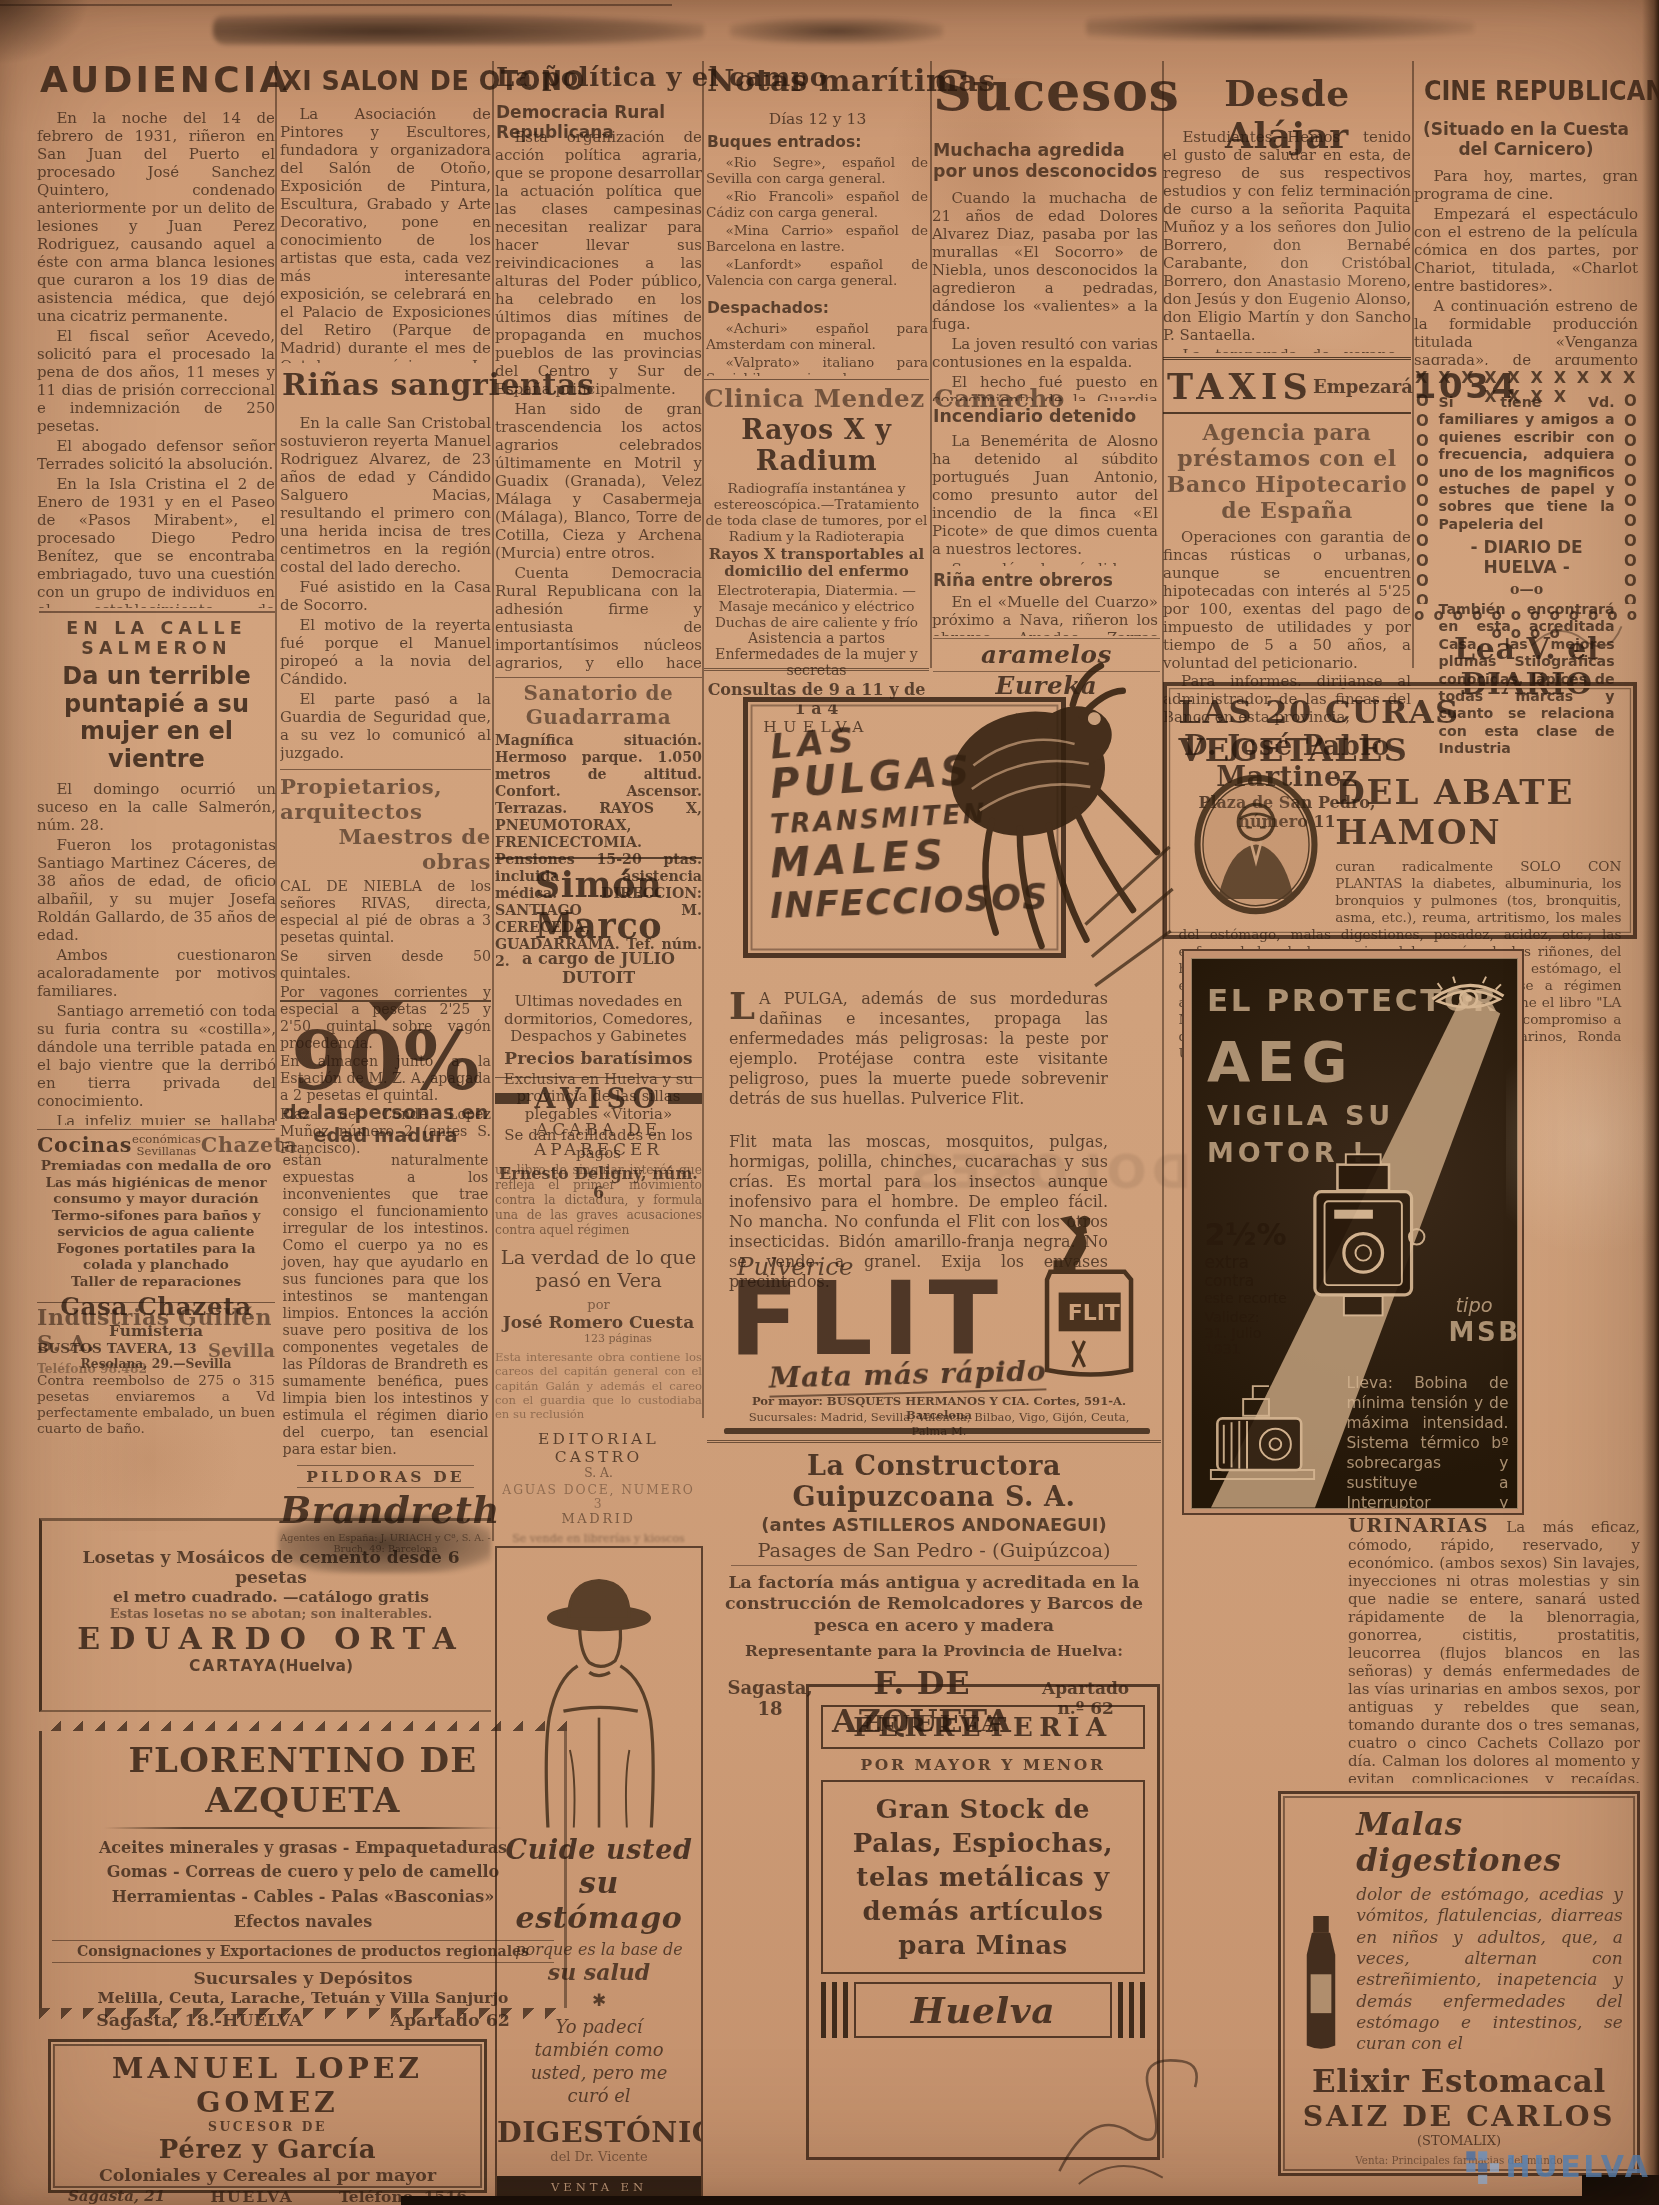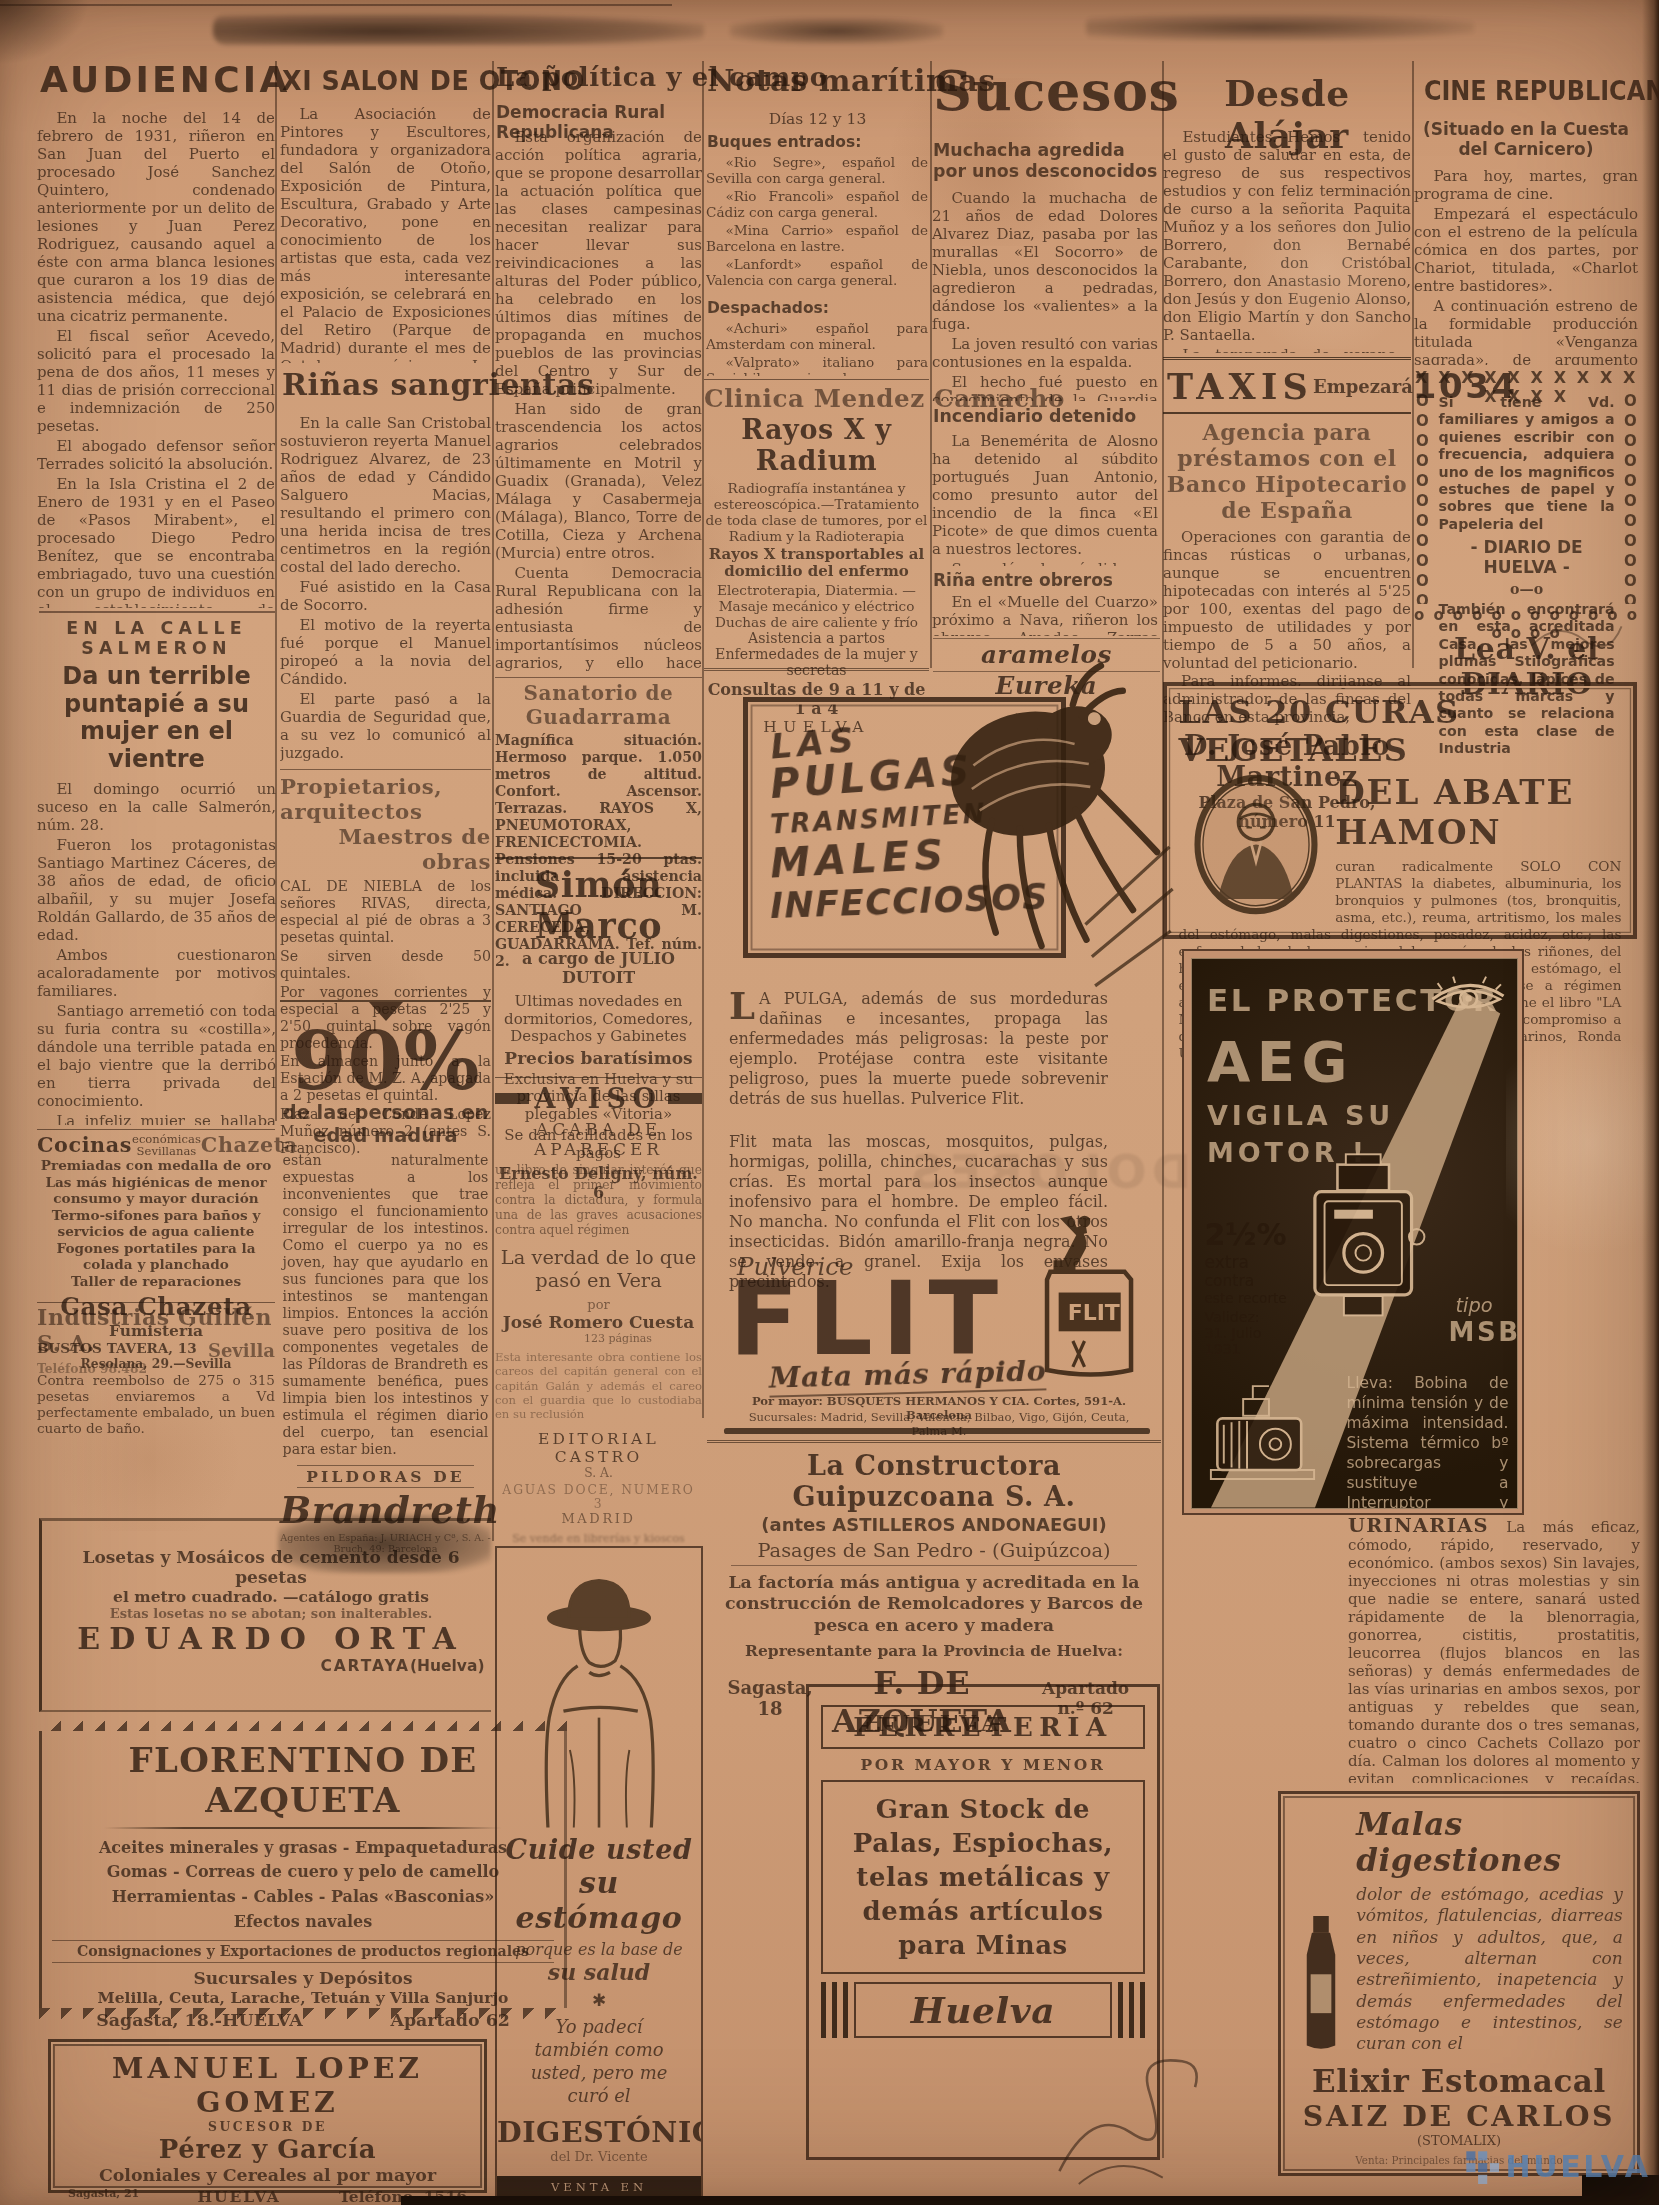--- a/index.html
+++ b/index.html
@@ -101,21 +101,21 @@
   <section class="abs np" style="left:37px;top:1304px;width:238px;height:76px;">
     <div class="b serifhl ink worn2" style="font-size:22px;">Industrias Guillén S. A.</div>
     <div class="ct b worn" style="font-size:12.3px;">Resolana, 29.—Sevilla</div>
     <div class="jt body21 worn" style="margin-top:1.3px;">Contra reembolso de 275 o 315 pesetas enviaremos a Vd perfectamente embalado, un buen cuarto de baño.</div>
   </section>
   <section class="abs np" style="left:39px;top:1518px;width:452px;height:194px;border-left:3.9px solid rgba(40,24,12,.8);border-top:3.2px solid rgba(40,24,12,.5);border-bottom:2.6px solid rgba(40,24,12,.45);padding:26px 6.5px 2.6px 15.5px;box-sizing:border-box;">
     <div class="ct b worn" style="font-size:17px;">Losetas y Mosáicos de cemento desde 6 pesetas</div>
     <div class="ct b worn" style="font-size:15.5px;">el metro cuadrado. —catálogo gratis</div>
     <div class="ct b worn2" style="font-size:13px;">Estas losetas no se abotan; son inalterables.</div>
     <div class="ct serifhl ink worn" style="font-size:30px;letter-spacing:9px;font-weight:bold;">EDUARDO ORTA</div>
-    <div style="display:flex;justify-content:flex-end;margin-top:1.3px;">
+    <div style="display:flex;justify-content:center;margin-top:1.3px;">
       <span class="b sans worn" style="font-size:15.5px;letter-spacing:1.9px;">CARTAYA</span>
       <span class="b sans worn" style="font-size:15.5px;">(Huelva)</span>
     </div>
   </section>
   <section class="abs np" style="left:39px;top:1720px;width:528px;height:309px;">
     <div class="zig" style="opacity:.85;"></div>
     <div style="border-left:3.2px solid rgba(40,24,12,.7);border-right:3.2px solid rgba(40,24,12,.45);padding:9px 10.3px 3.9px;height:277px;box-sizing:border-box;">
       <div class="ct serifhl ink worn" style="font-size:34px;font-weight:bold;letter-spacing:1.3px;filter:blur(0.3px);">FLORENTINO DE AZQUETA</div>
       <div style="height:2.6px;margin:6.5px 52px;background:linear-gradient(90deg,transparent,rgba(40,24,12,.7) 20%,rgba(40,24,12,.7) 80%,transparent);"></div>
       <div class="ct b worn" style="font-size:16px;line-height:23px;">
@@ -133,21 +133,21 @@
       </div>
     </div>
     <div class="zigd" style="opacity:.85;"></div>
   </section>
   <section class="abs np ct" style="left:48px;top:2039px;width:439px;height:154px;border:3.2px solid rgba(40,24,12,.75);box-shadow:inset 0 0 0 1.9px rgba(207,160,123,1), inset 0 0 0 3.9px rgba(40,24,12,.55);padding-top:9px;box-sizing:border-box;">
     <div class="serifhl ink worn" style="font-size:28.4px;font-weight:bold;letter-spacing:3.9px;">MANUEL LOPEZ GOMEZ</div>
     <div class="b worn" style="font-size:12.3px;letter-spacing:2.6px;">SUCESOR DE</div>
     <div class="serifhl ink worn" style="font-size:26px;font-weight:bold;">Pérez y García</div>
     <div class="b worn" style="font-size:17.4px;margin-top:1.3px;">Coloniales y Cereales al por mayor</div>
     <div style="display:flex;justify-content:space-between;padding:1.3px 17px;">
-      <span class="b worn" style="font-size:11px;">Sagasta, 21</span>
+      <span class="b worn" style="font-size:15px;font-style:italic;">Sagasta, 21</span>
       <span class="b worn" style="font-size:15.5px;letter-spacing:1.9px;">HUELVA</span>
       <span class="b worn" style="font-size:15.5px;">Teléfono, 1516</span>
     </div>
   </section>
 
   <section class="abs" style="left:282px;top:65px;width:209px;height:36px;">
     <div class="sans ink worn ct" style="font-size:27px;font-weight:800;letter-spacing:0.6px;transform:scaleX(.94);transform-origin:left;white-space:nowrap;">XI SALON DE OTOÑO</div>
   </section>
   <div class="abs jt body23 worn" style="left:280px;top:105px;width:211px;height:258px;overflow:hidden;">
       <p>La Asociación de Pintores y Escultores, fundadora y organizadora del Salón de Otoño, Exposición de Pintura, Escultura, Grabado y Arte Decorativo, pone en conocimiento de los artistas que esta, cada vez más interesante exposición, se celebrará en el Palacio de Exposiciones del Retiro (Parque de Madrid) durante el mes de Octubre próximo. La recepción de las obras tendrá lugar del 5 al 15 de Septiembre en el local de la Exposición.</p>

